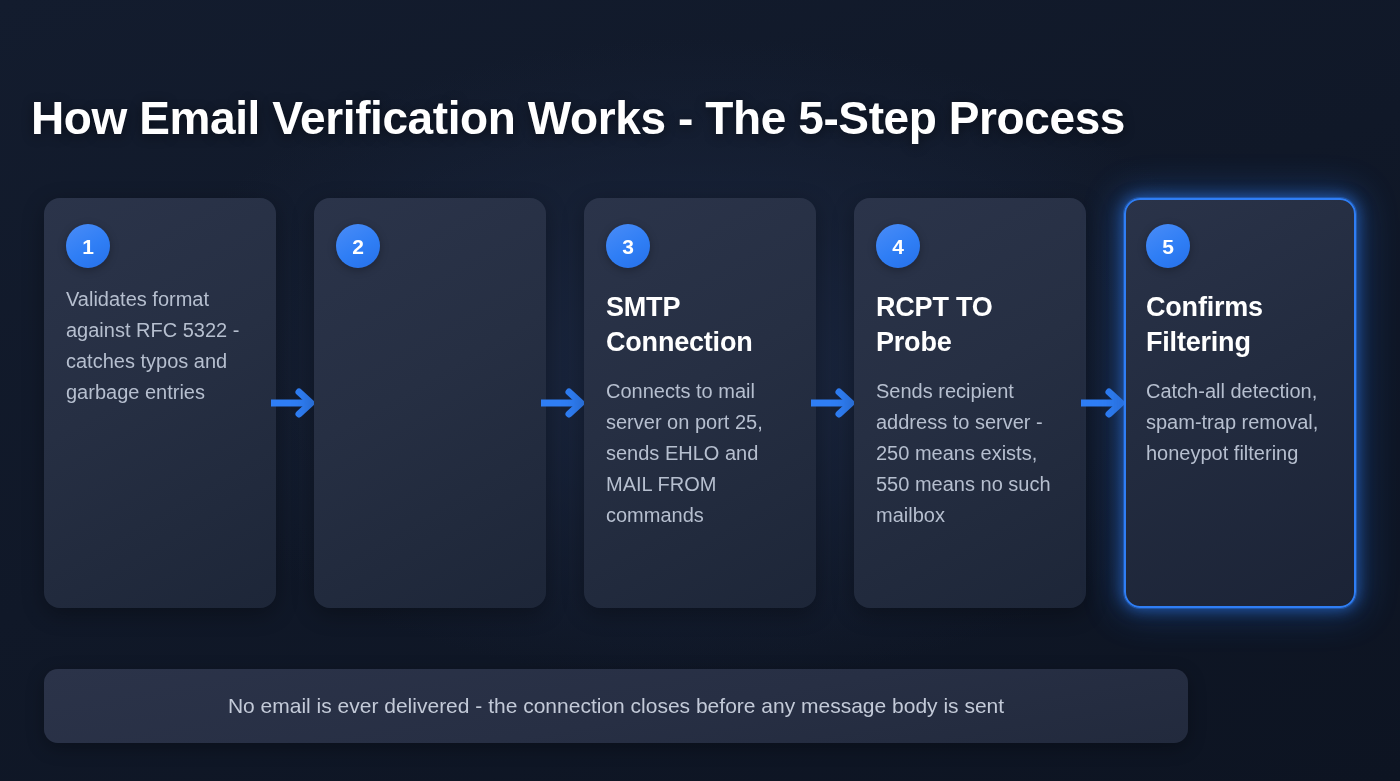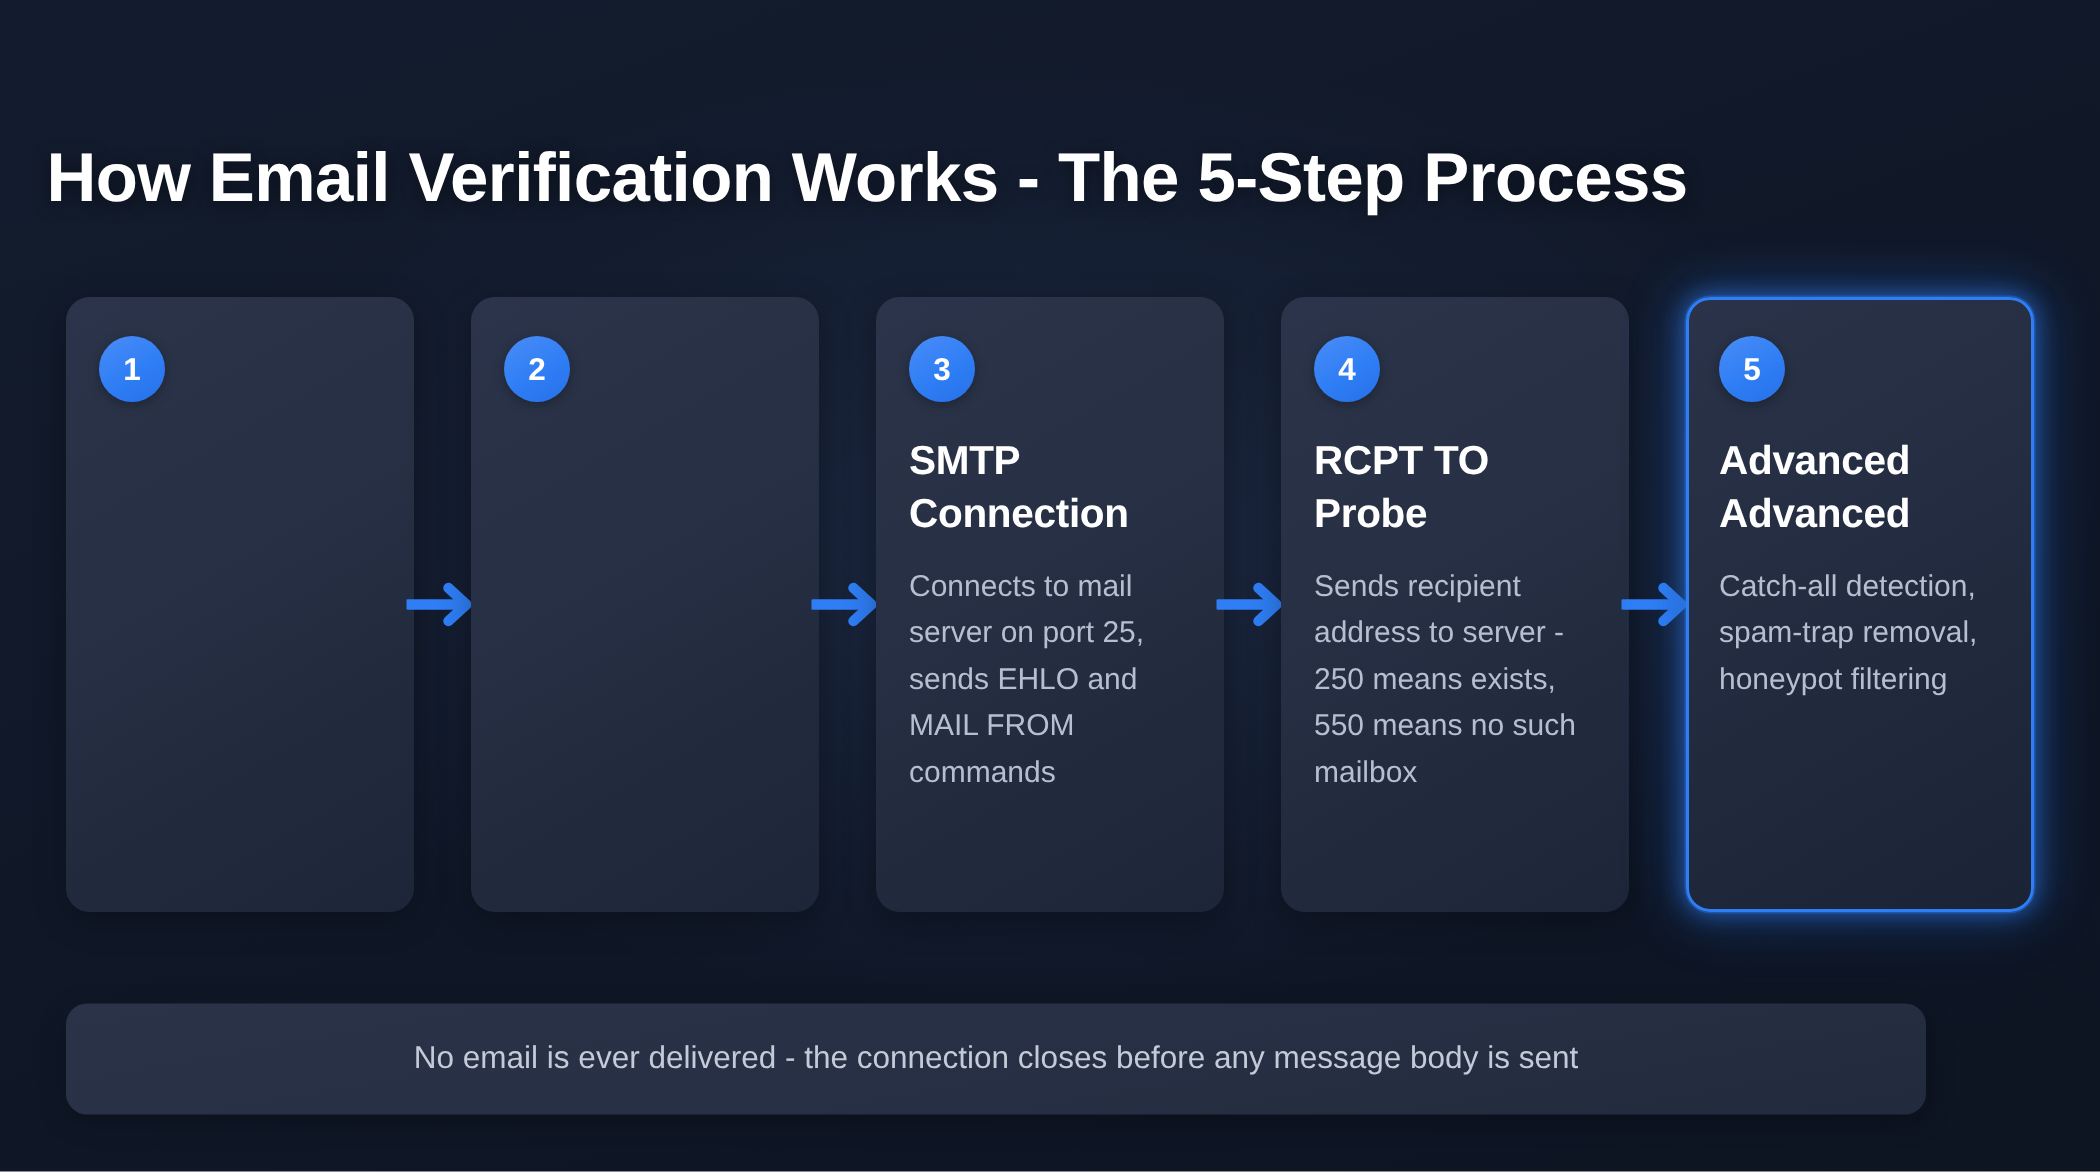--- a/index.html
+++ b/index.html
@@ -121,21 +121,21 @@
     width: 48px;
     height: 36px;
     display: block;
   }
 
   
   .footer {
     position: absolute;
     left: 44px;
     top: 669px;
-    width: 1240px;
+    width: 1144px;
     height: 74px;
     border-radius: 14px;
     background: linear-gradient(170deg, #2b3349 0%, #272f44 55%, #222a3d 100%);
     display: flex;
     align-items: center;
     justify-content: center;
     box-shadow: 0 5px 18px rgba(0,0,0,0.28);
   }
 
   .footer-text {
@@ -148,20 +148,21 @@
 <body>
 
 <div id="infographic">
 
   <h1 class="title">How Email Verification Works - The 5-Step Process</h1>
 
   <div class="steps">
 
     <div class="card">
       <div class="badge">1</div>
+      <div class="card-desc">Validates format against RFC 5322 - catches typos and garbage entries</div>
     </div>
 
     <div class="arrow">
       <svg viewBox="0 0 48 36">
         <path d="M1 18 H33" stroke="#2f7ef5" stroke-width="7" stroke-linecap="round" fill="none"></path>
         <path d="M28 7 L40 18 L28 29" stroke="#2f7ef5" stroke-width="7" stroke-linecap="round" stroke-linejoin="round" fill="none"></path>
       </svg>
     </div>
 
     <div class="card">
@@ -196,21 +197,21 @@
 
     <div class="arrow">
       <svg viewBox="0 0 48 36">
         <path d="M1 18 H33" stroke="#2f7ef5" stroke-width="7" stroke-linecap="round" fill="none"></path>
         <path d="M28 7 L40 18 L28 29" stroke="#2f7ef5" stroke-width="7" stroke-linecap="round" stroke-linejoin="round" fill="none"></path>
       </svg>
     </div>
 
     <div class="card highlight">
       <div class="badge">5</div>
-      <div class="card-title">Advanced Advanced</div>
+      <div class="card-title">Confirms Filtering</div>
       <div class="card-desc">Catch-all detection, spam-trap removal, honeypot filtering</div>
     </div>
 
   </div>
 
   <div class="footer">
     <span class="footer-text">No email is ever delivered - the connection closes before any message body is sent</span>
   </div>
 
 </div>

